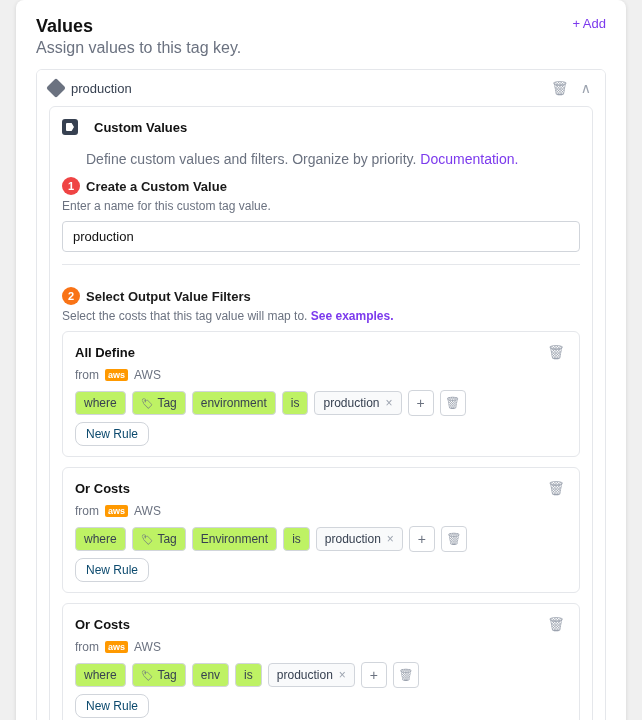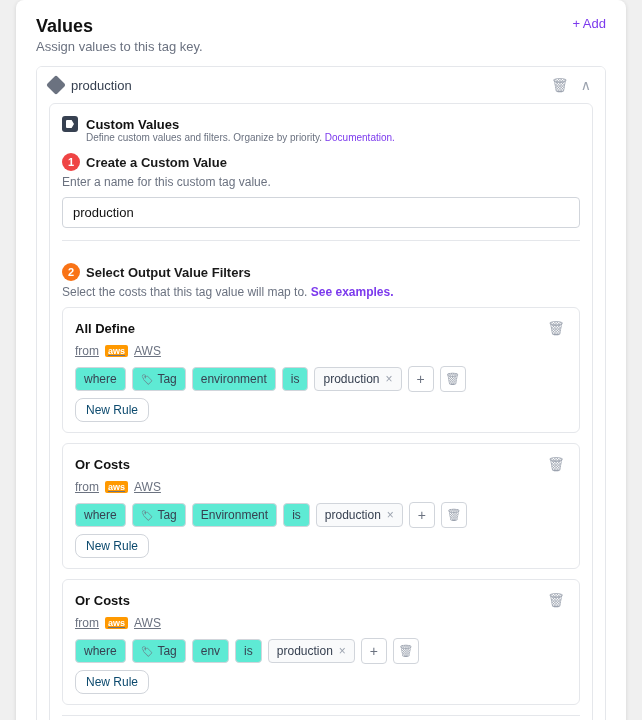--- a/index.html
+++ b/index.html
@@ -26,21 +26,21 @@
       display: flex;
       justify-content: space-between;
       align-items: flex-start;
     }
     .card-title {
       font-size: 18px;
       font-weight: 600;
       color: #111;
     }
     .card-subtitle {
-      font-size: 13px;
+      font-size: 16px;
       color: #6b7280;
       margin-top: 2px;
     }
     .add-btn {
       display: flex;
       align-items: center;
       gap: 4px;
       color: #7c3aed;
       font-size: 13px;
       font-weight: 500;
@@ -99,45 +99,45 @@
     .custom-values-box {
       margin: 0 12px 12px 12px;
       border: 1px solid #e5e7eb;
       border-radius: 6px;
       padding: 12px;
       background: #fff;
     }
     .custom-values-title {
       display: flex;
       align-items: center;
-      gap: 8px;
+      gap: 16px;
       font-size: 13px;
       font-weight: 600;
       color: #111;
-      margin-bottom: 0;
+      margin-bottom: 16px;
     }
     .tag-icon {
       width: 16px;
       height: 16px;
       background: #374151;
       border-radius: 3px;
       display: flex;
       align-items: center;
       justify-content: center;
       flex-shrink: 0;
     }
     .tag-icon-inner {
       width: 8px;
       height: 8px;
       background: #fff;
       border-radius: 1px;
       clip-path: polygon(0 0, 70% 0, 100% 50%, 70% 100%, 0 100%);
     }
     .custom-values-desc {
-      font-size: 10px;
+      font-size: 14px;
       color: #6b7280;
       margin-left: 24px;
     }
     .custom-values-desc a {
       color: #7c3aed;
       text-decoration: none;
     }
 
     
     .step-section {
@@ -200,21 +200,20 @@
       font-weight: 600;
       color: #111;
     }
     .filter-from {
       display: flex;
       align-items: center;
       gap: 6px;
       font-size: 12px;
       color: #6b7280;
       margin-bottom: 8px;
-      text-decoration: underline;
     }
     .aws-logo {
       display: flex;
       align-items: center;
       gap: 2px;
       font-size: 11px;
       font-weight: 700;
     }
     .aws-box {
       background: #ff9900;
@@ -230,21 +229,21 @@
       gap: 6px;
       flex-wrap: nowrap;
       margin-bottom: 6px;
     }
     .filter-chip {
       border: 1px solid #d1d5db;
       border-radius: 4px;
       padding: 4px 8px;
       font-size: 12px;
       color: #374151;
-      background: #5eead4;
+      background: #bef264;
       white-space: nowrap;
     }
     .filter-chip-tag {
       display: flex;
       align-items: center;
       gap: 4px;
     }
     .small-tag-icon {
       font-size: 10px;
       color: #6b7280;

